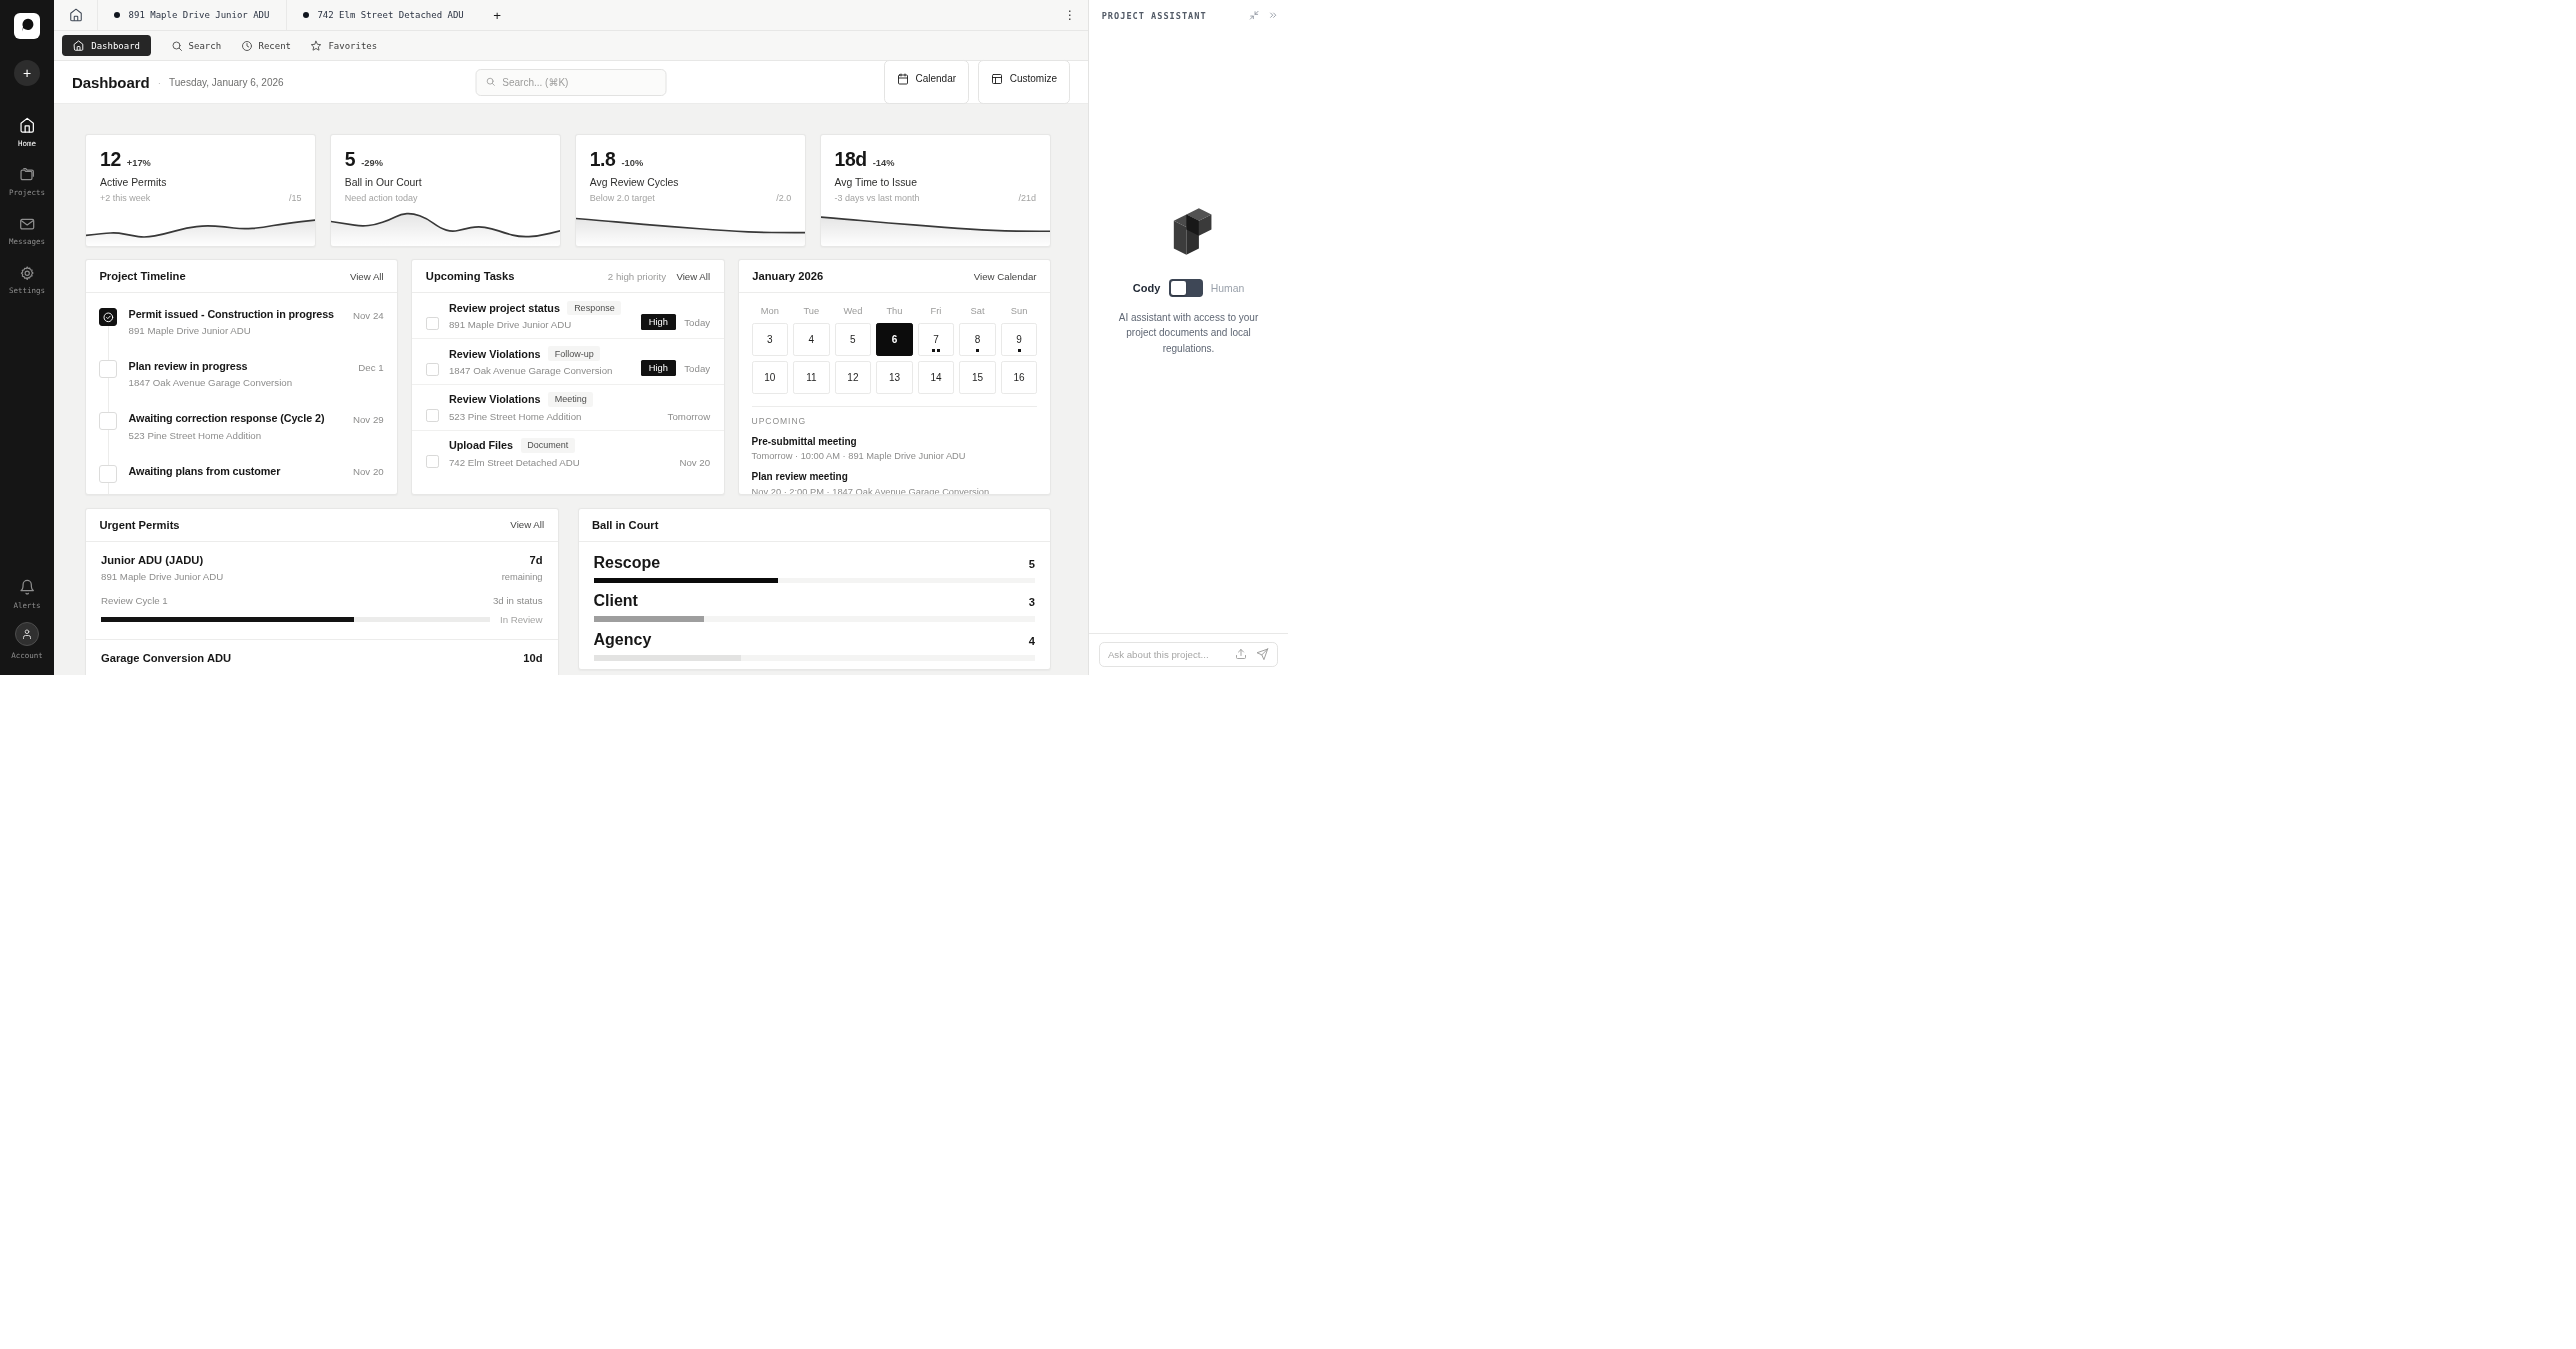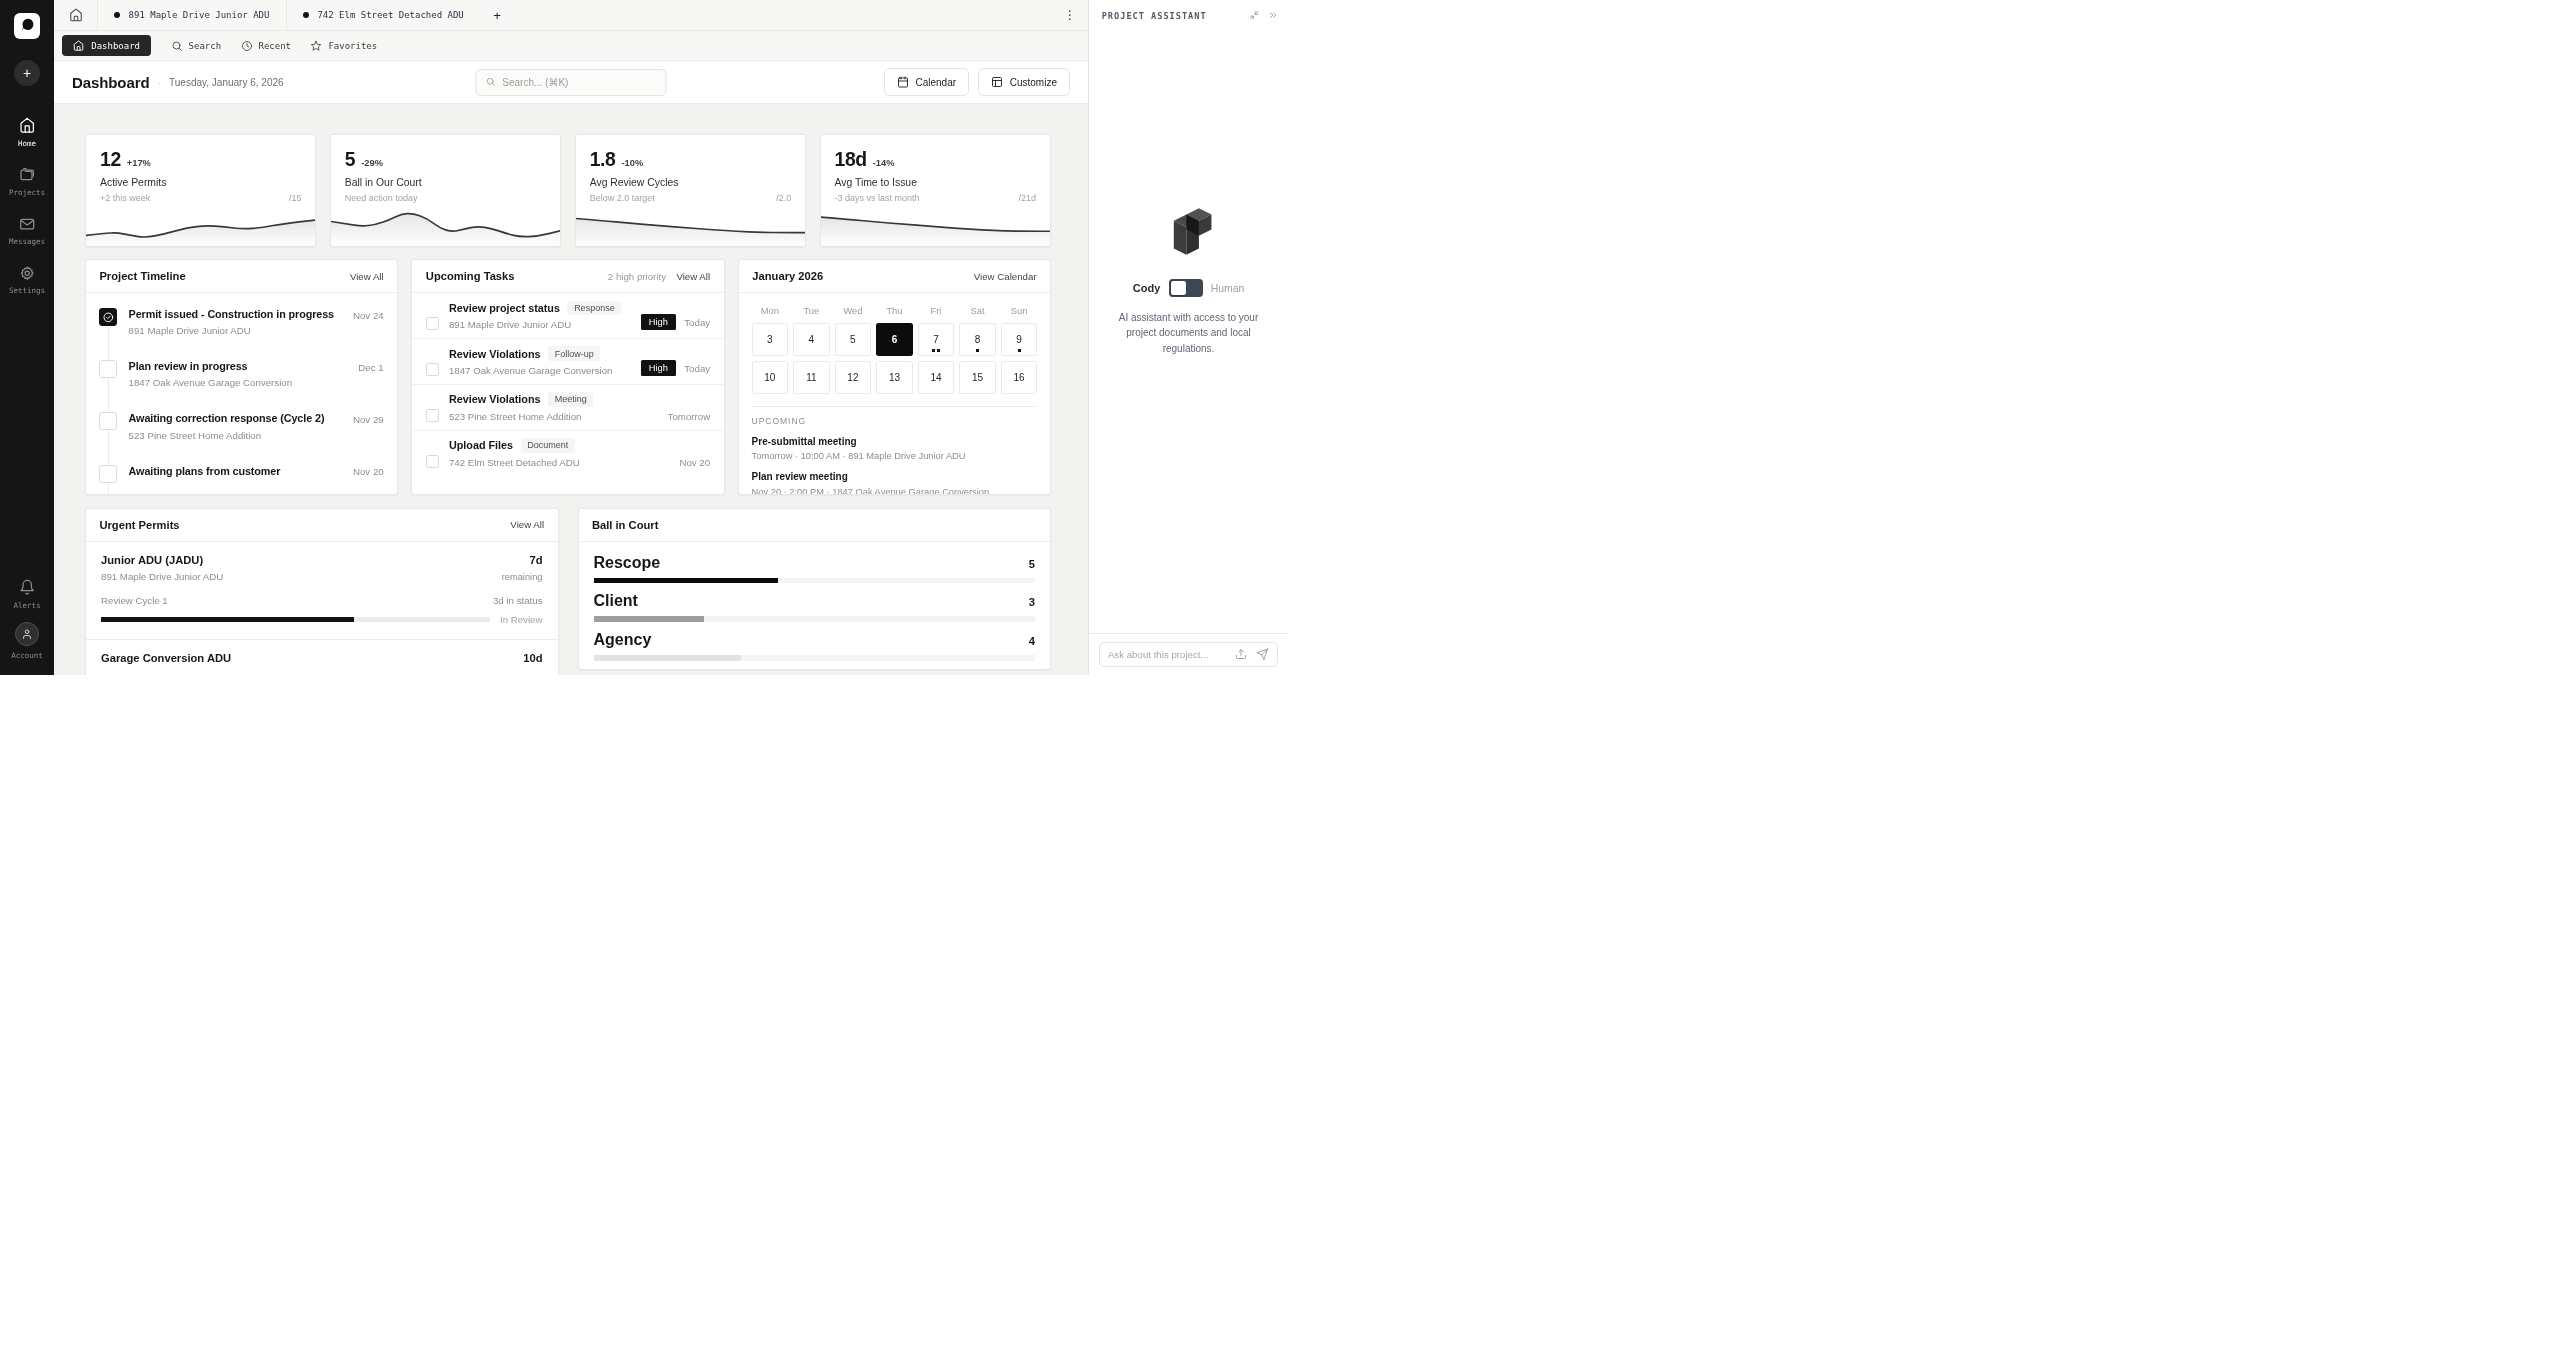--- a/index.html
+++ b/index.html
@@ -34,21 +34,21 @@
   .subnav-item svg { color:#5c5c5b; }
 
   .pagehead { height:43px; background:#fff; border-bottom:0.7px solid #ececeb; display:flex; align-items:center; padding:0 18px; position:relative; flex-shrink:0; }
   .page-title { font-size:15px; font-weight:700; letter-spacing:-0.1px; }
   .dot-sep { color:#b8b8b7; margin:0 8.2px; font-size:9.7px; }
   .page-date { font-size:10px; color:#6f6f6e; }
   .searchbox { position:absolute; left:50%; transform:translateX(-50%); width:191px; height:27px; border:0.7px solid #e2e2e1; background:#fbfbfa; border-radius:5.2px; display:flex; align-items:center; gap:6.7px; padding:0 9px; color:#9c9c9b; }
   .searchbox input { border:none; outline:none; background:transparent; font-size:10px; color:#333; width:100%; font-family:inherit; }
   .searchbox input::placeholder { color:#9c9c9b; }
   .head-actions { margin-left:auto; display:flex; gap:9px; }
-  .btn { display:flex; align-items:center; gap:6.7px; height:28px; padding:0 12px; background:#fff; border:0.7px solid #e4e4e3; border-radius:5.2px; font-size:10px; font-weight:500; color:#1c1c1c; cursor:pointer; font-family:inherit; }
+  .btn { display:flex; gap:6.7px; height:44px; padding:12px 12px; background:#fff; border:0.7px solid #e4e4e3; border-radius:5.2px; font-size:10px; font-weight:500; color:#1c1c1c; cursor:pointer; font-family:inherit; }
 
   
   .content { flex:1; background:#f2f2f1; padding:30px 37px 0 31px; overflow:hidden; }
   .card { background:#fff; border:0.7px solid #e7e7e6; border-radius:3px; box-shadow:0 0.7px 1.5px rgba(0,0,0,0.04); }
 
   .stats-row { display:grid; grid-template-columns:repeat(4,1fr); gap:13.4px; height:113px; }
   .stat-card { position:relative; overflow:hidden; padding:12.7px 14px; }
   .stat-top { display:flex; align-items:baseline; gap:6px; }
   .stat-value { font-size:19.4px; font-weight:700; letter-spacing:-0.4px; }
   .stat-delta { font-size:9.3px; font-weight:600; color:#3f3f3e; }

